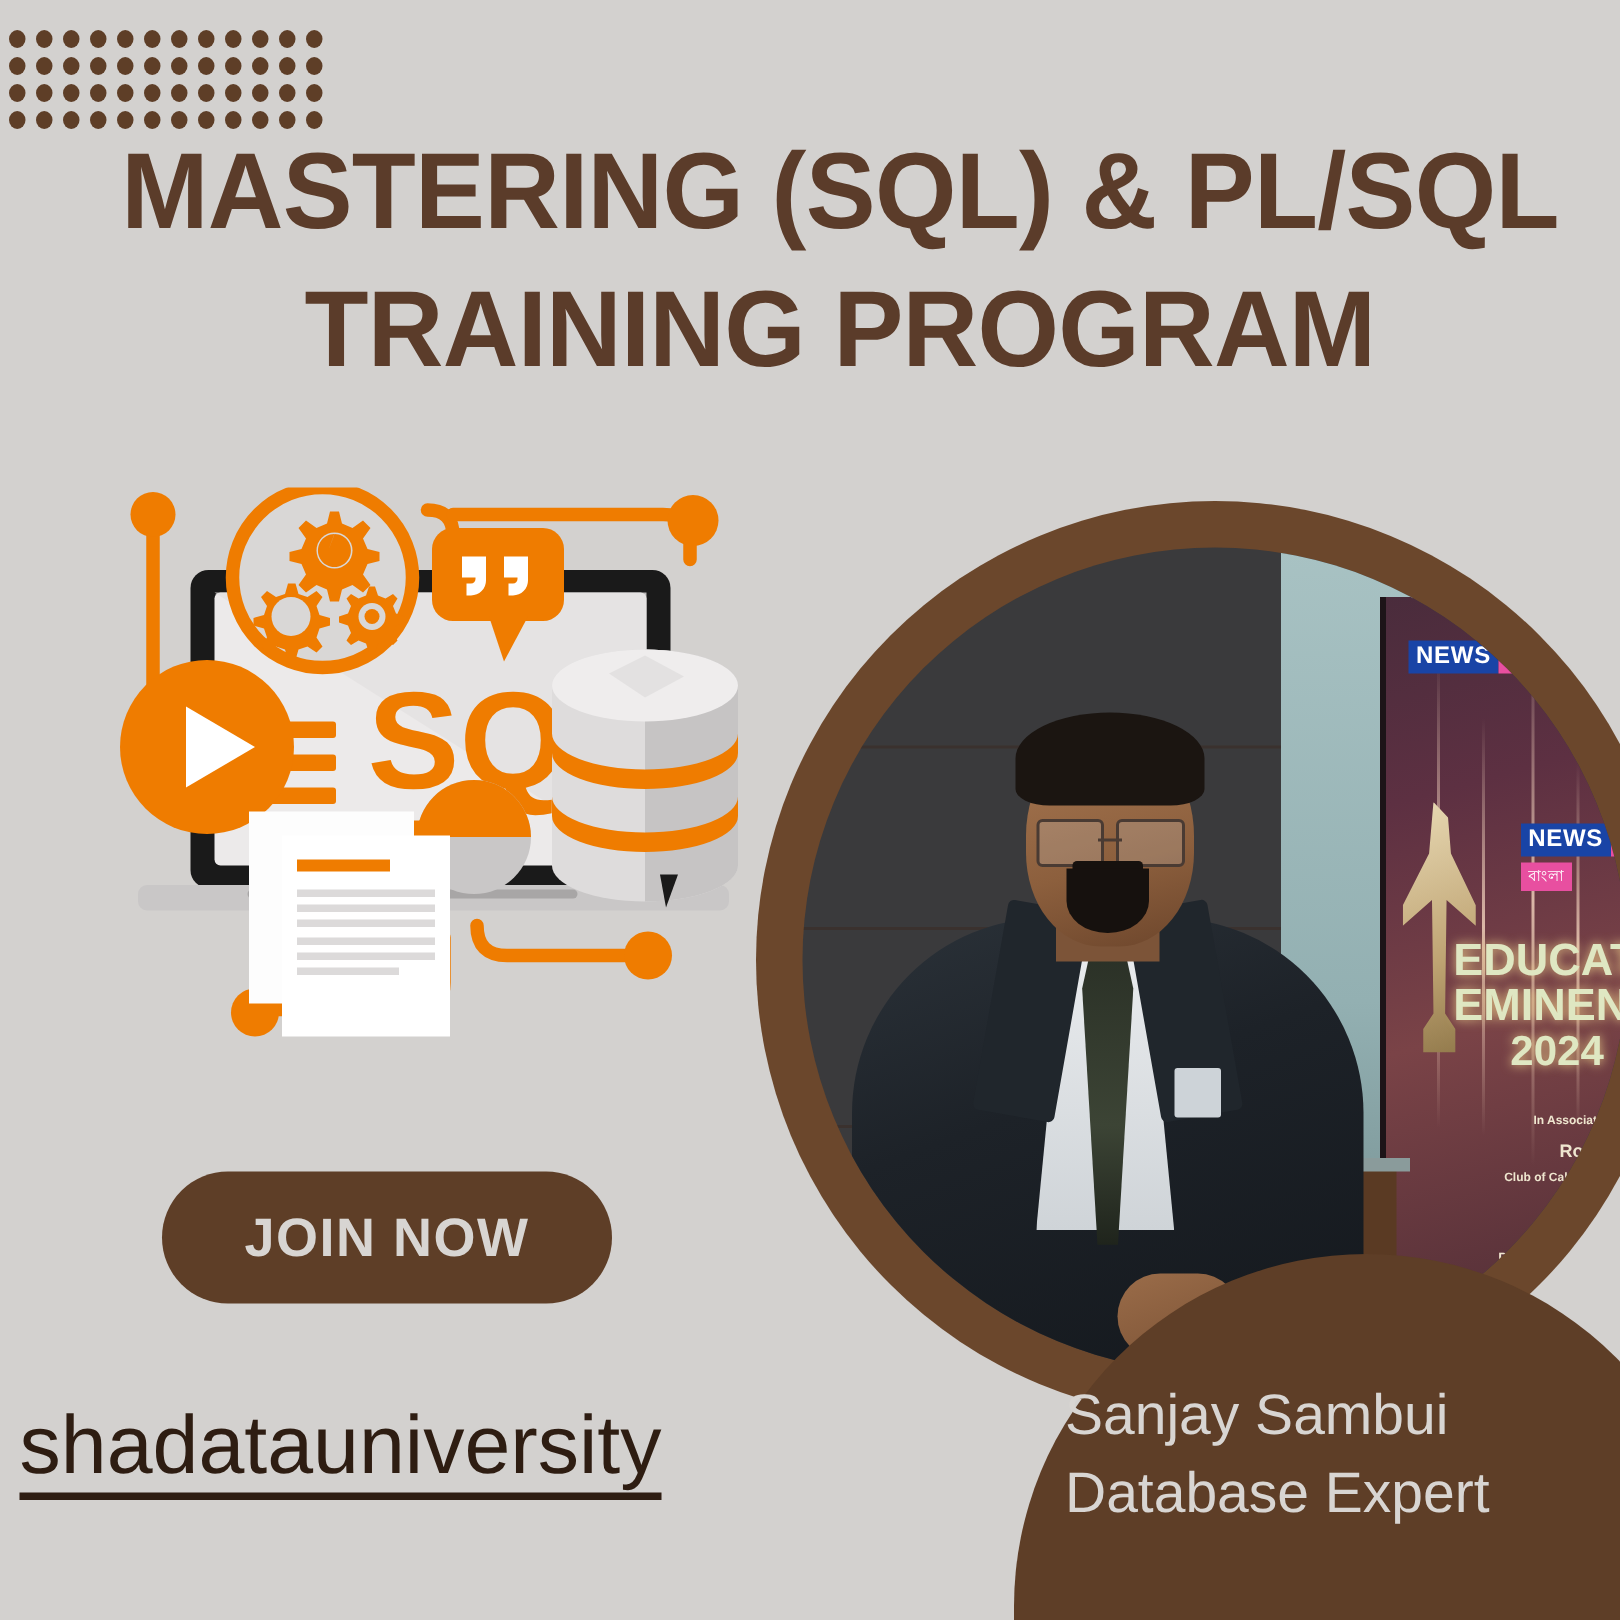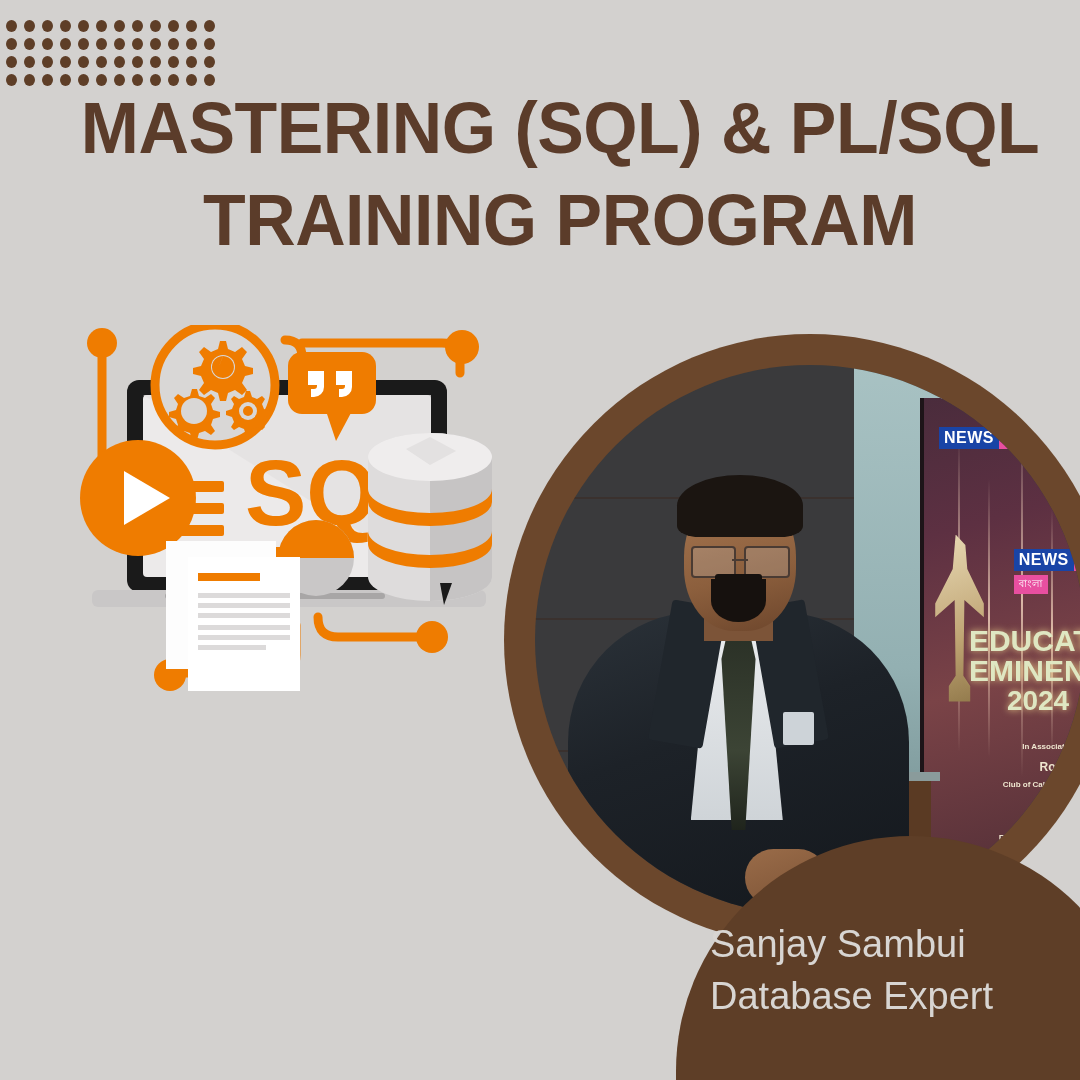--- a/index.html
+++ b/index.html
@@ -284,21 +284,23 @@
           <rect x="128" y="278" width="92" height="5"></rect>
           <rect x="128" y="288" width="92" height="5"></rect>
           <rect x="128" y="300" width="92" height="5"></rect>
           <rect x="128" y="310" width="92" height="5"></rect>
           <rect x="128" y="320" width="68" height="5"></rect>
         </g>
       </g>
     </svg>
   </div>
 
-
+  <div class="join-btn">JOIN NOW</div>
+
+  <div class="handle">shadatauniversity</div>
 
   <div class="photo-wrap">
     <div class="photo-ring"></div>
     <div class="photo-clip">
       <div class="photo-inner">
         <div class="wall-wood">
           <div class="plank" style="top:24%"></div>
           <div class="plank" style="top:46%"></div>
           <div class="plank" style="top:70%"></div>
         </div>

